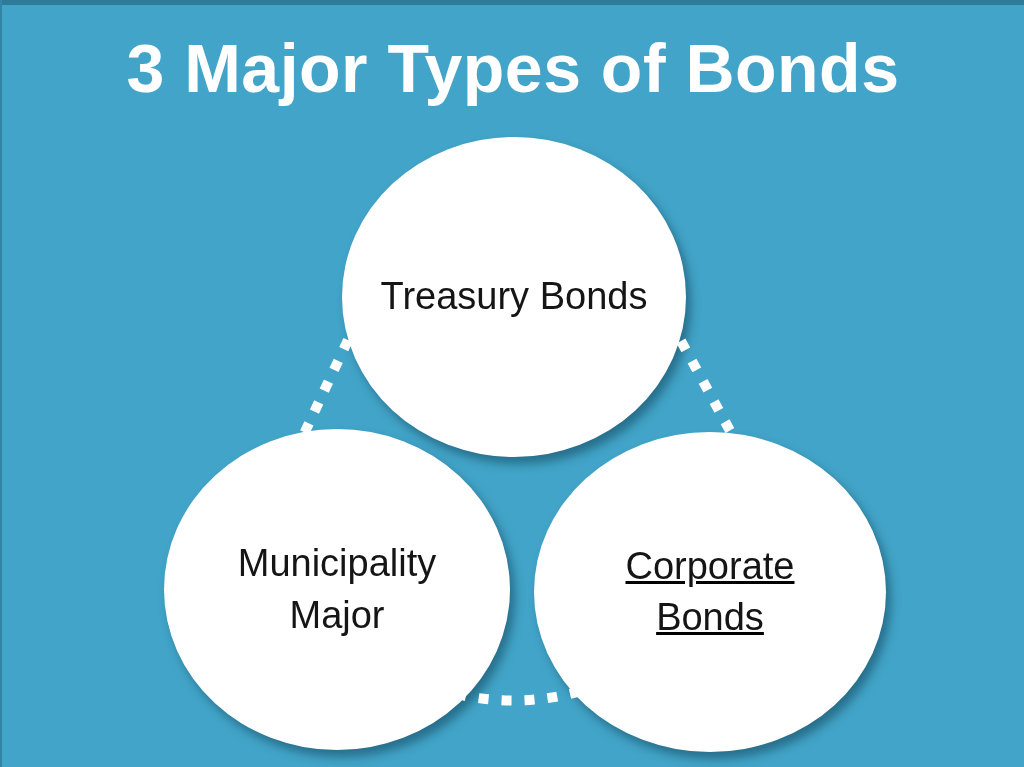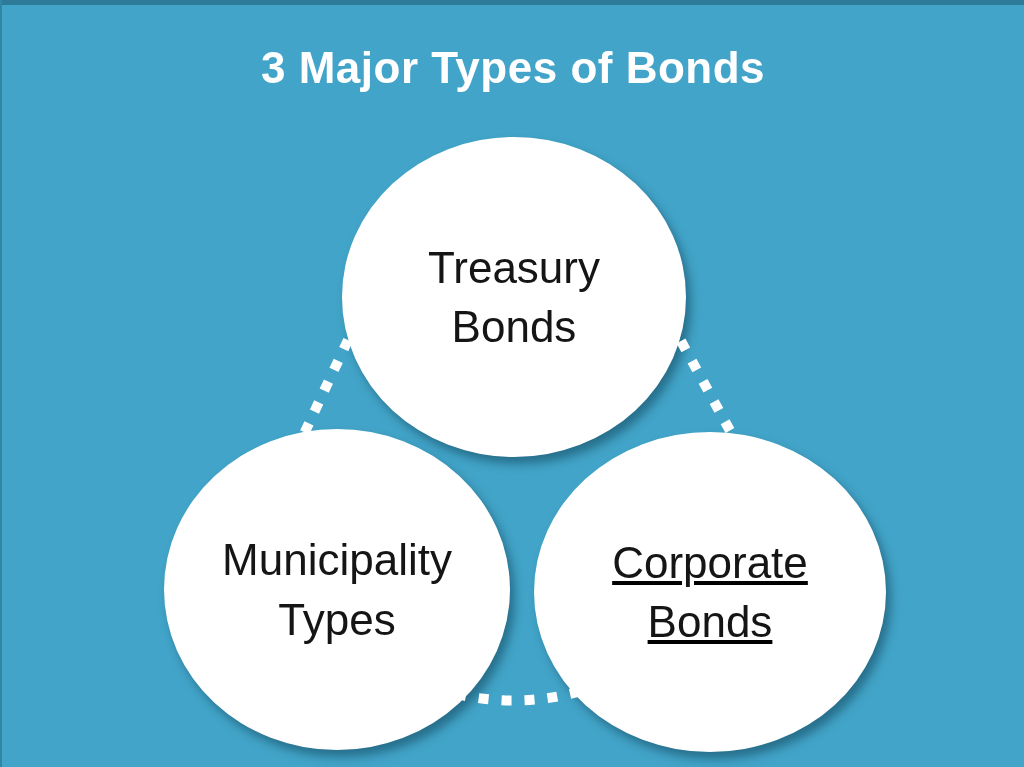--- a/index.html
+++ b/index.html
@@ -23,40 +23,40 @@
     width: 100%;
     height: 5px;
     background: var(--top_strip, #2d7b99);
   }
   .slide-title {
     position: absolute;
     top: 28px;
     left: 0;
     width: 100%;
     text-align: center;
-    font-size: 44px;
+    font-size: 68px;
     font-weight: bold;
     line-height: 80px;
     color: var(--title, #ffffff);
     letter-spacing: 0.5px;
     white-space: nowrap;
   }
   .node {
     position: absolute;
     border-radius: 50%;
     background: var(--circle_fill, #ffffff);
     box-shadow: 5px 7px 10px rgba(21, 76, 100, 0.6);
     display: flex;
     align-items: center;
     justify-content: center;
     text-align: center;
     z-index: 2;
   }
   .node-label {
-    font-size: 44px;
+    font-size: 38px;
     line-height: 1.35;
     color: var(--circle_text, #151515);
     max-width: 270px;
   }
   .node-treasury {
     left: 340px; top: 137px;
     width: 344px; height: 320px;
   }
   .node-municipality {
     left: 162px; top: 429px;
@@ -89,21 +89,21 @@
 
   <div class="top-strip"></div>
 
   <div class="slide-title">3 Major Types of Bonds</div>
 
   <div class="node node-treasury">
     <div class="node-label">Treasury Bonds</div>
   </div>
 
   <div class="node node-municipality">
-    <div class="node-label">Municipality Types</div>
+    <div class="node-label">Municipality Major</div>
   </div>
 
   <div class="node node-corporate">
     <div class="node-label">Corporate Bonds</div>
   </div>
 
   <svg class="connector-layer" viewBox="0 0 1024 767" xmlns="http://www.w3.org/2000/svg">
     <path class="connector" d="M 346,340 L 301,436"></path>
     <path class="connector" d="M 679,341 L 732,438"></path>
     <path class="connector" d="M 454,694 Q 515,708 576,692"></path>

